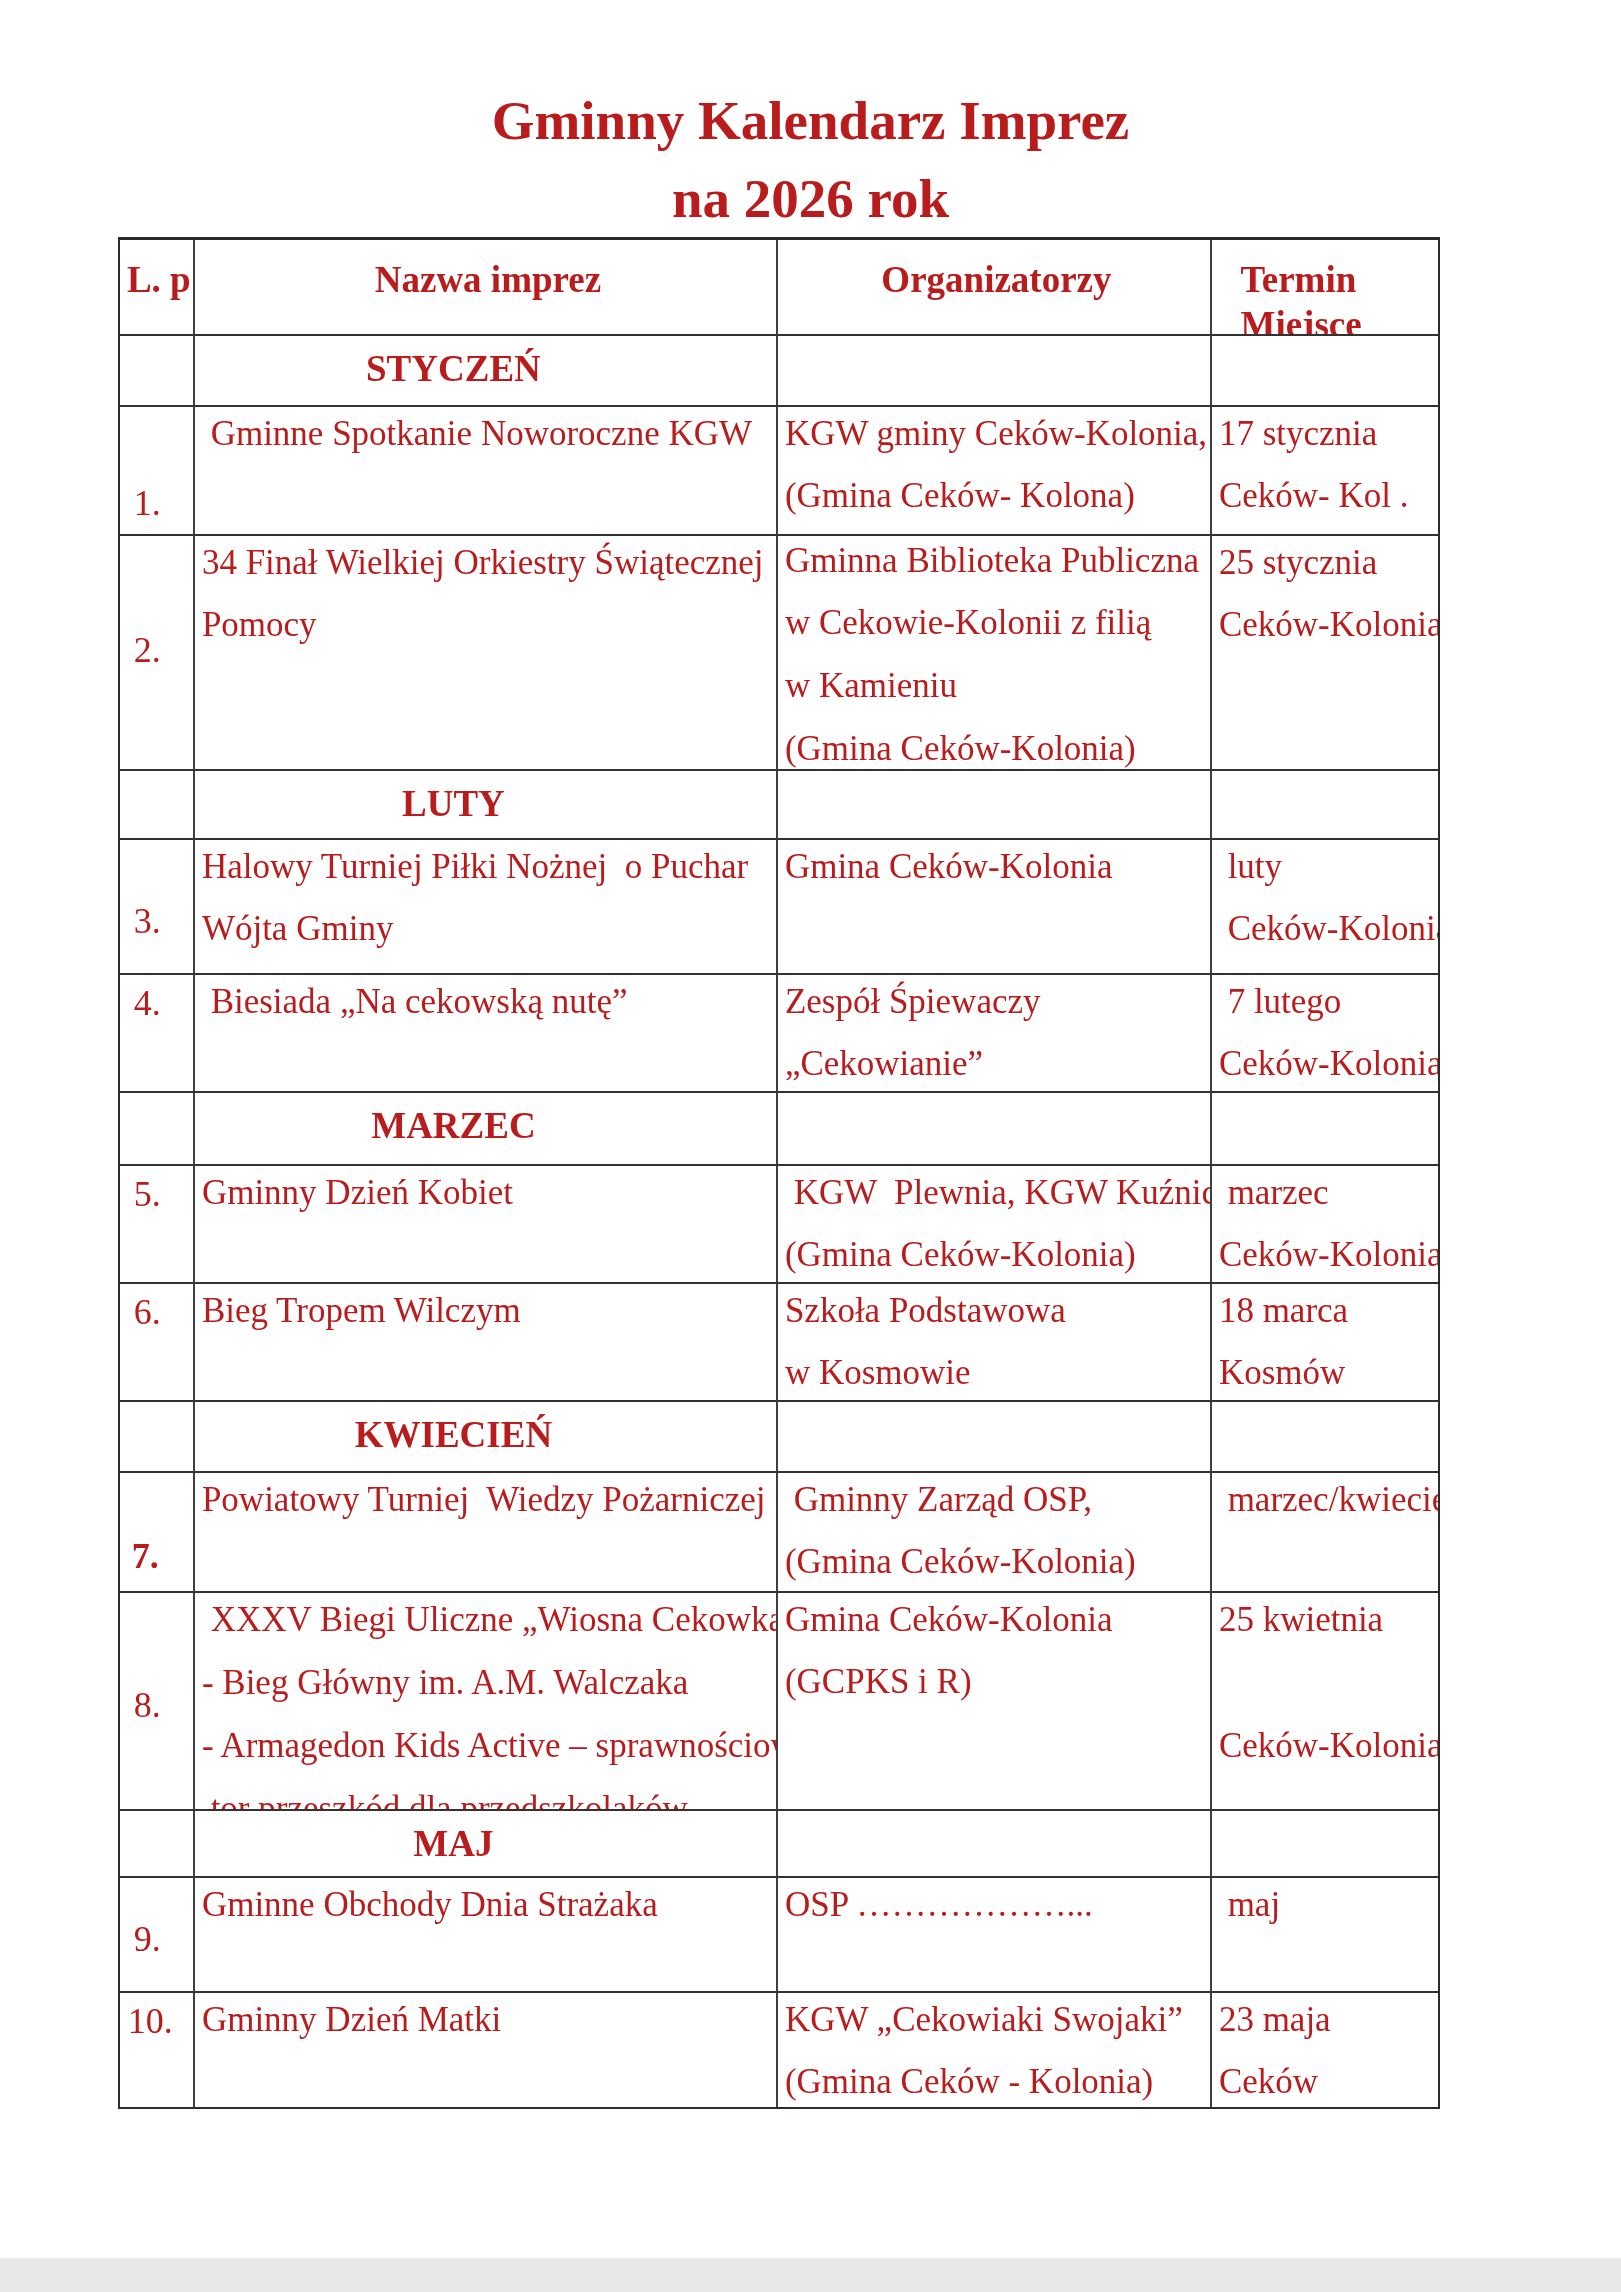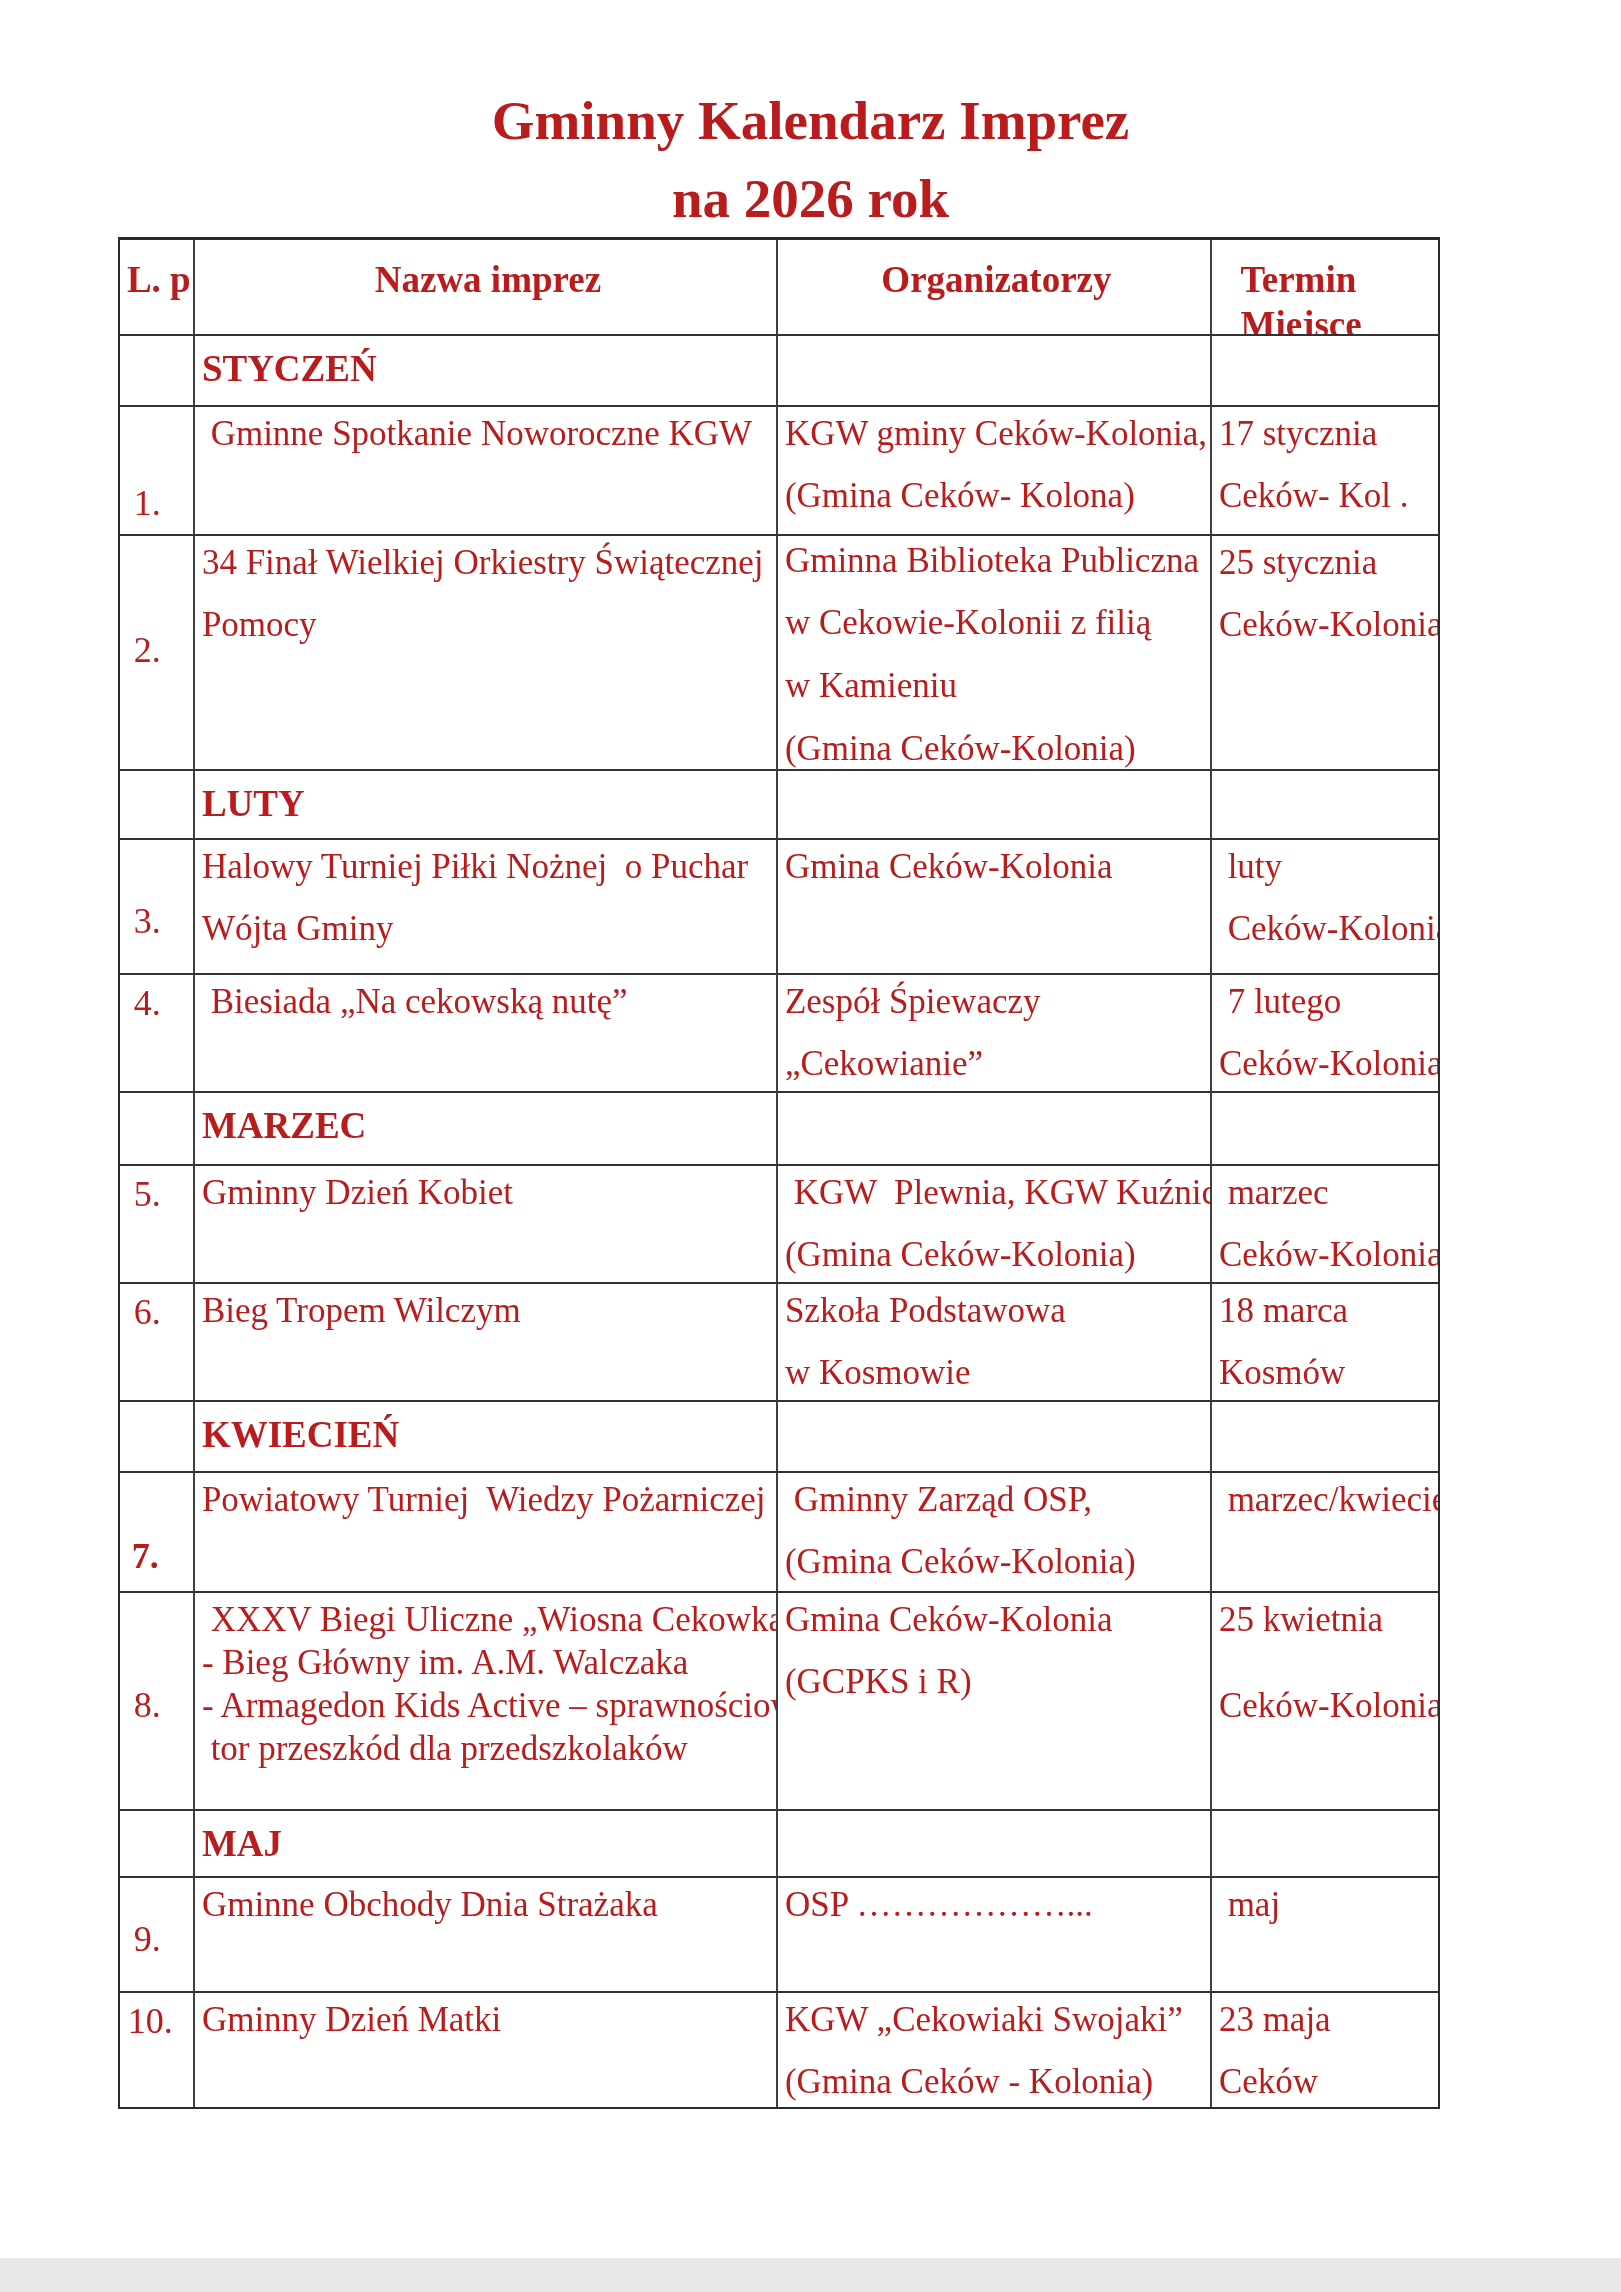--- a/index.html
+++ b/index.html
@@ -35,28 +35,28 @@
     border-bottom:2.9px solid #323232;
     overflow:hidden;
     padding:5.9px 2px 0 6.9px;
     font-size:35px;
     line-height:41px;
   }
   .c.lastcol{border-right:none;}
   .c.lastrow{border-bottom:none;}
   .ln{white-space:pre;min-height:41px;}
   .ln + .ln{margin-top:21.6px;}
-  .tight .ln + .ln{margin-top:2px;}
+  .tight .ln + .ln{margin-top:22px;}
   .hdr{font-weight:bold;font-size:37px;padding-top:19px;}
   .center{text-align:center;}
   .hterm .ln{padding-left:21.6px;}
   .hterm .ln + .ln{margin-top:4px;}
   .sec{
     font-weight:bold;font-size:37px;
-    text-align:left;
+    text-align:center;
     padding-right:71px;
     padding-top:11.8px;
   }
   .num{font-size:36px;padding-left:13.7px;}
   .num.bold{font-weight:bold;padding-left:11.8px;}
 </style>
 </head>
 <body>
 
 <div class="page">

